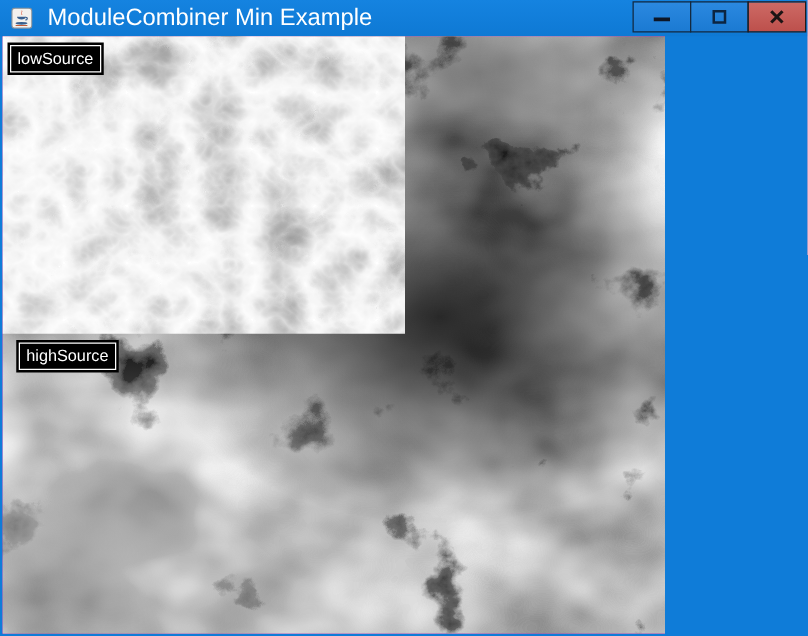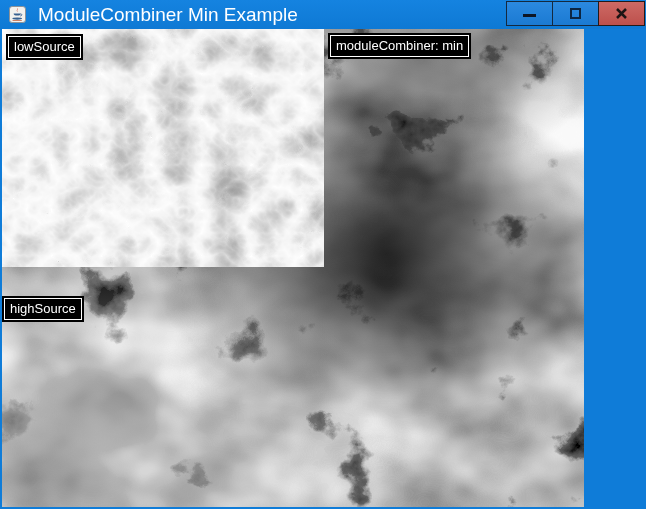--- a/index.html
+++ b/index.html
@@ -28,21 +28,21 @@
     display:flex;align-items:center;justify-content:center;
     border:1px solid #14293f;
     background:linear-gradient(#2b89e0,#1b7ad2);
     padding:0;cursor:pointer;
   }
   .wbtn.close{background:linear-gradient(#cd6a65,#bd504c);border-color:#231a1a;}
   .glyph-min{display:block;width:13px;height:3px;background:#0d1626;margin-top:3px;}
   .glyph-max{display:block;width:11px;height:11px;border:2px solid #0c2541;background:transparent;}
   
   .viewport{
-    position:absolute;left:2px;top:29px;width:582px;height:478px;
+    position:absolute;left:2px;top:29px;width:530px;height:478px;
     background:#a21caf;overflow:hidden;isolation:isolate;
   }
   .tex{position:absolute;left:0;top:0;display:block;}
   .tex-clusters{mix-blend-mode:darken;}
   .dark-blob{
     position:absolute;inset:0;mix-blend-mode:darken;
     background:
       radial-gradient(ellipse 330px 230px at 66% 47%, rgba(24,24,24,0.9), rgba(24,24,24,0) 72%),
       radial-gradient(ellipse 240px 150px at 72% 6%, rgba(40,40,40,0.55), rgba(40,40,40,0) 75%);
   }
@@ -55,21 +55,21 @@
   .overlay-label{
     position:absolute;
     background:#000000;color:#ffffff;
     border:1px solid #ffffff;
     box-shadow:0 0 0 2px #000000;
     padding:2px 5px 3px 5px;
     font-size:13px;line-height:15px;white-space:nowrap;
   }
   .lbl-low{left:6px;top:7px;}
   .lbl-comb{left:328px;top:6px;}
-  .lbl-high{left:2px;top:245px;margin-top:24px;}
+  .lbl-high{left:13px;top:245px;}
   .defs-holder{position:absolute;width:0;height:0;overflow:hidden;}
 </style>
 </head>
 <body>
 
 <div class="window">
 
   <div class="titlebar">
     <svg class="app-icon" viewBox="0 0 17 17">
       <rect x="0.5" y="0.5" width="16" height="16" rx="2.6" fill="#f2f1ee" stroke="#8d9298"></rect>
@@ -137,17 +137,16 @@
       <rect width="642" height="478" filter="url(#f-clusters)"></rect>
     </svg>
     <div class="dark-blob"></div>
     <div class="soft-glow"></div>
 
     <svg class="tex tex-low" width="322" height="238">
       <rect width="322" height="238" filter="url(#f-ridged)"></rect>
     </svg>
 
     <span class="overlay-label lbl-low">lowSource</span>
-    <span class="overlay-label lbl-comb">moduleCombiner: min</span>
     <span class="overlay-label lbl-high">highSource</span>
   </div>
 
 </div>
 
 </body></html>

